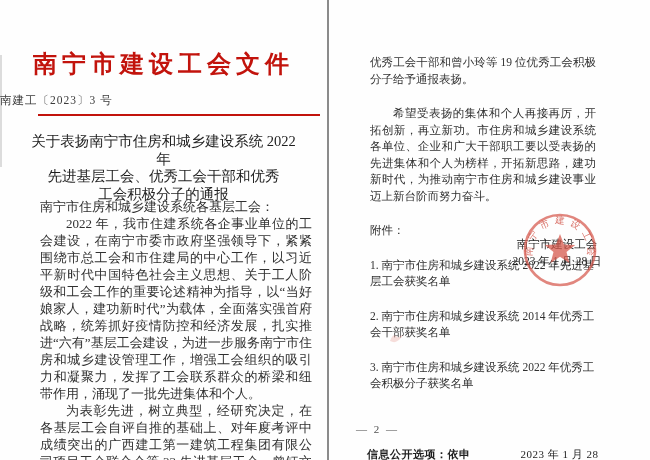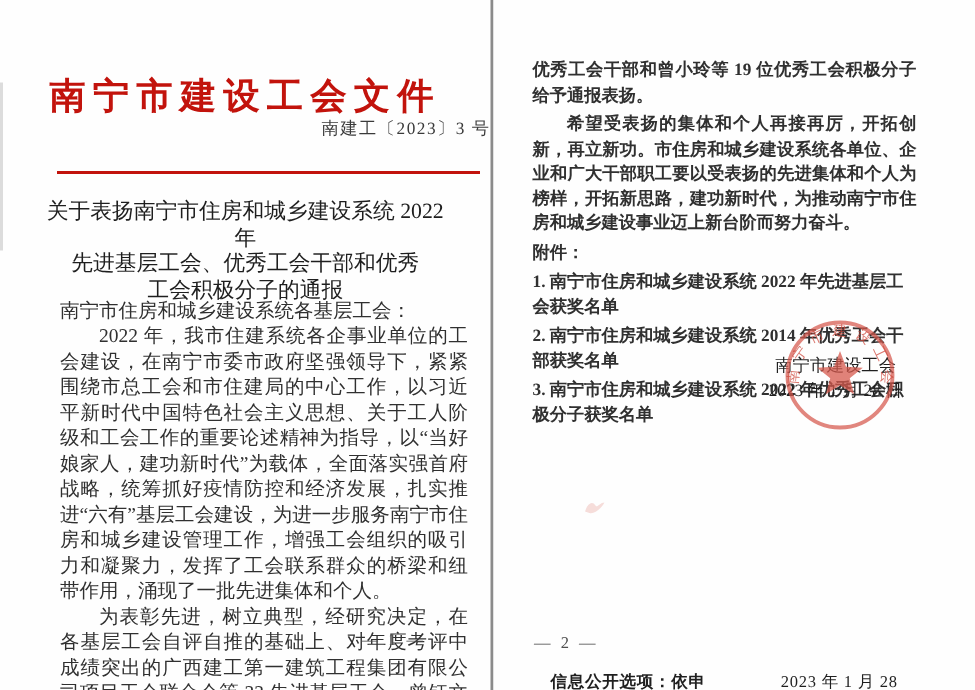--- a/index.html
+++ b/index.html
@@ -12,37 +12,37 @@
   .page-left{left:0;width:327px;}
   .page-right{left:329px;width:321px;}
   .seam{position:absolute;left:327px;top:0;width:2px;height:460px;background:#8b8b8b;}
   .edge-streak{position:absolute;left:0;top:55px;width:2px;height:112px;background:#dcdcdc;}
 
   
   .red-header{
     position:absolute;top:48px;left:0;width:100%;text-align:center;
     font-size:24px;font-weight:bold;color:#c2130c;letter-spacing:5px;
   }
-  .doc-number{position:absolute;top:78px;left:0;width:100%;text-align:right;
+  .doc-number{position:absolute;top:93px;left:0;width:100%;text-align:left;
     font-size:11.5px;color:#3a3a3a;letter-spacing:1px;}
   .red-rule{position:absolute;top:114px;left:38px;width:282px;height:2px;background:#c2130c;}
   .doc-title{position:absolute;top:133px;left:25px;width:277px;text-align:center;
     font-weight:normal;font-size:14.5px;line-height:17.5px;color:#1e1e1e;}
   .body1{position:absolute;top:198px;left:40px;width:272px;
     font-size:13px;line-height:17px;text-align:justify;color:#303030;}
   .body1 p{margin:0;}
   .p-indent{text-indent:2em;}
   .para2{margin-top:3px;}
   .page-num{font-size:11px;color:#4f4f4f;letter-spacing:2px;}
   .page-num-1{position:absolute;top:421px;left:241px;}
 
   
   .body2{position:absolute;top:36px;left:23px;width:262px;
     font-size:11.5px;line-height:16.5px;text-align:justify;color:#303030;}
-  .body2 p{margin:3px;font-weight:bold;}
+  .body2 p{margin:18px;}
   .attach-label{margin:11px 0 0 18px;text-align:left;}
   .attach-item{margin:2px 0 0 27px;text-align:left;}
   .signature{position:absolute;top:236px;left:169px;width:118px;text-align:center;
     font-size:11.5px;line-height:17px;color:#1f1f1f;}
   .stamp{position:absolute;top:211px;left:192px;width:78px;height:78px;}
   .ink-smudge{position:absolute;top:331px;left:58px;width:20px;height:14px;opacity:.55;}
   .footer{position:absolute;top:399px;left:38px;width:242px;
     display:flex;justify-content:space-between;align-items:flex-end;
     border-bottom:1.5px solid #4a4a4a;padding-bottom:3px;font-size:11px;color:#1f1f1f;gap:48px;}
   .footer-left{font-weight:bold;letter-spacing:.5px;}

